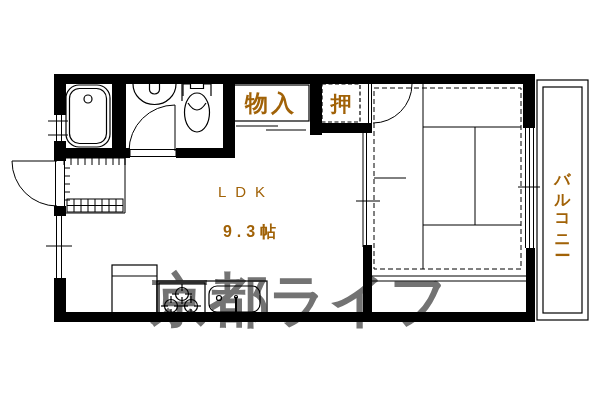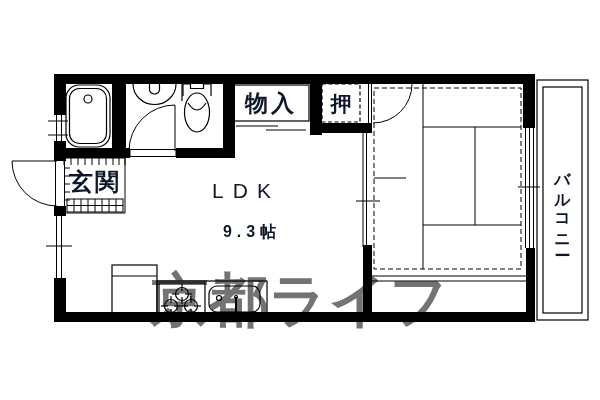--- a/index.html
+++ b/index.html
@@ -1,21 +1,21 @@
 <!DOCTYPE html>
 <html><head>
 <meta charset="utf-8">
 <style>
   html,body{margin:0;padding:0;background:#fff;}
   .plan{position:relative;width:600px;height:400px;background:#ffffff;overflow:hidden;
         font-family:"Liberation Sans","DejaVu Sans",sans-serif;}
   .watermark{position:absolute;left:300px;top:301px;transform:translate(-50%,-50%);
         font-size:58px;font-weight:bold;color:#737373;letter-spacing:1px;white-space:nowrap;z-index:0;}
   svg.linework{position:absolute;left:0;top:0;z-index:1;}
-  .label{position:absolute;transform:translate(-50%,-50%);color:#0f172a;white-space:nowrap;z-index:2;
+  .label{position:absolute;transform:translate(-50%,-50%);color:#a16207;white-space:nowrap;z-index:2;
         font-weight:bold;}
   .label.vertical{writing-mode:vertical-rl;}
   .label.normal{font-weight:normal;}
 </style>
 </head>
 <body>
 
 <div class="plan">
 
   <div class="watermark">京都ライフ</div>
@@ -181,17 +181,16 @@
       <rect x="209" y="286" width="51" height="26" rx="8"></rect>
       <circle cx="219" cy="298" r="2.5"></circle>
       <line x1="236" y1="297" x2="236" y2="316" stroke-width="2"></line>
       <circle cx="236" cy="297" r="1.5"></circle>
     </g>
   </svg>
 
   <div class="label" style="left:271px;top:103px;font-size:23px;letter-spacing:3px;">物入</div>
   <div class="label" style="left:341px;top:104px;font-size:21px;">押</div>
   <div class="label vertical" style="left:562px;top:205px;font-size:16px;letter-spacing:3px;">バルコニー</div>
-  <div class="label" style="left:95px;top:182px;font-size:24px;letter-spacing:2px;">玄関</div>
-  <div class="label normal" style="left:246px;top:191px;font-size:21px;letter-spacing:9px;">LDK</div>
+  <div class="label normal" style="left:246px;top:191px;font-size:15px;letter-spacing:9px;">LDK</div>
   <div class="label" style="left:252px;top:232px;font-size:16px;letter-spacing:5px;">9.3帖</div>
 
 </div>
 
 </body></html>

